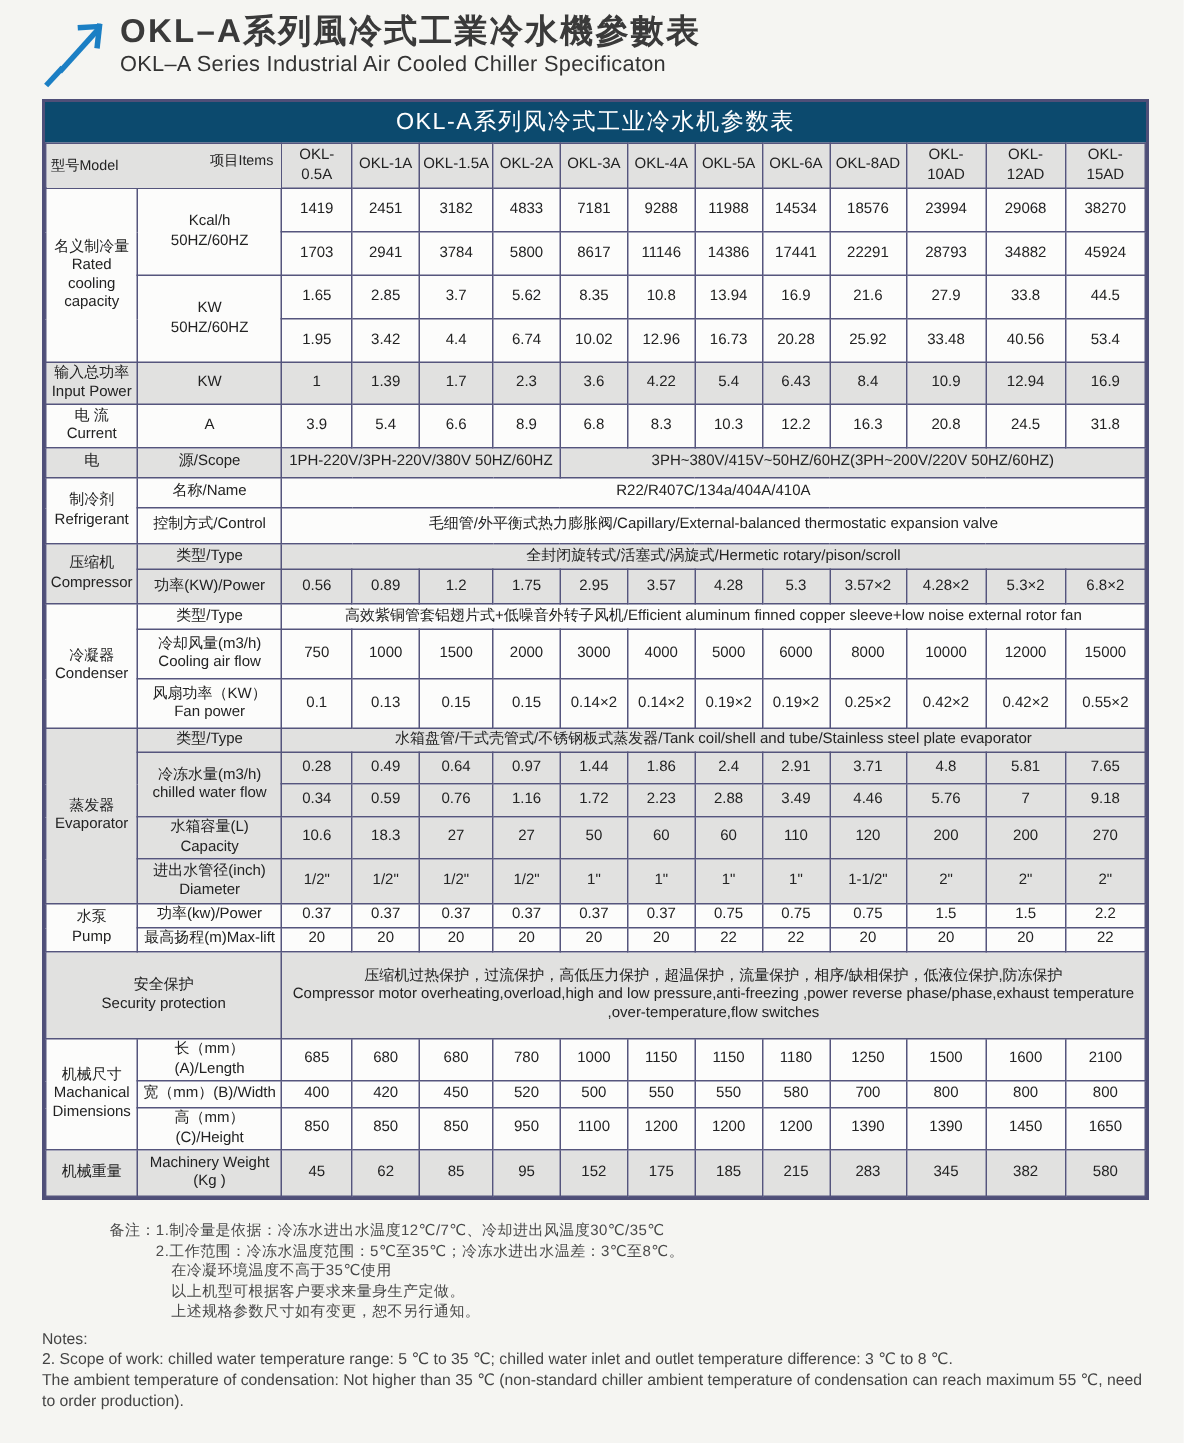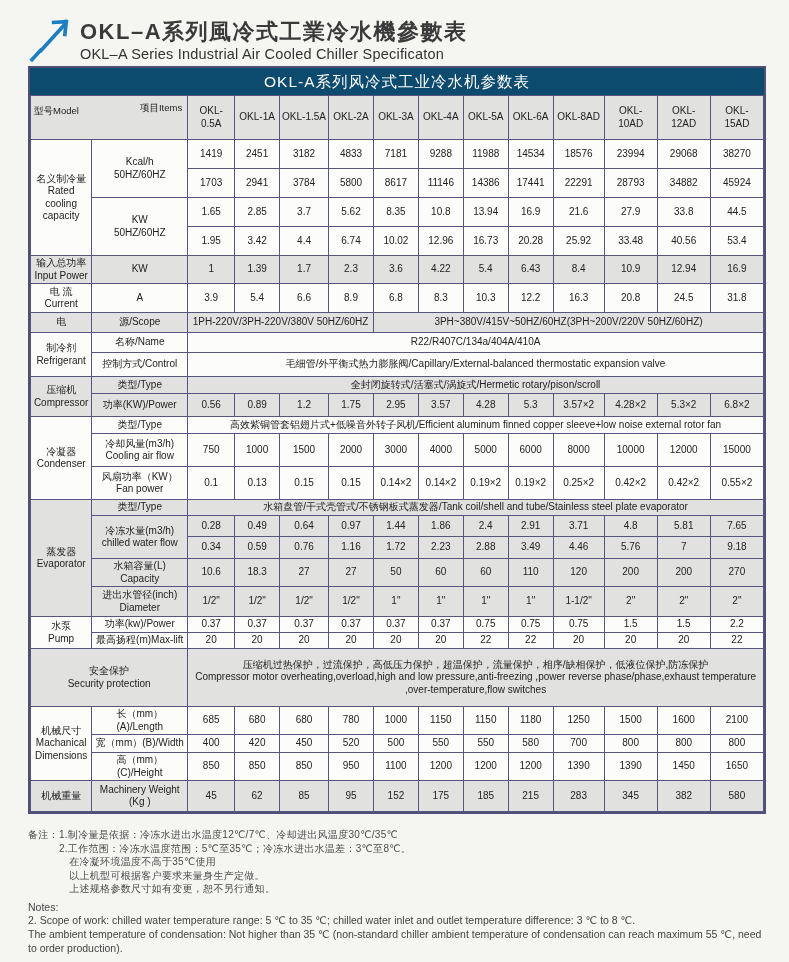--- a/index.html
+++ b/index.html
@@ -6,21 +6,21 @@
   body{
     width:789px;height:962px;
     background:#f5f5f2;
     font-family:"Liberation Sans","DejaVu Sans",sans-serif;
     color:#333;
     overflow:hidden;
   }
   .page{padding:8px 26px 0 28px;}
 
   
-  .masthead{display:flex;align-items:flex-end;gap:8px;height:56px;}
+  .masthead{display:flex;align-items:flex-start;gap:8px;height:56px;}
   .logo{flex:0 0 auto;margin-top:2px;}
   .t-zh{font-size:22px;font-weight:bold;color:#3a3a3a;letter-spacing:1.5px;line-height:26px;}
   .t-en{font-size:14.5px;font-weight:500;color:#333;letter-spacing:0.2px;line-height:19px;}
 
   
   .table-wrap{width:734px;margin-top:2px;border:2px solid #4f4f78;background:#fbfbfa;}
   .table-title{
     height:27px;line-height:27px;background:#0c4a6e;color:#ffffff;
     text-align:center;font-size:15.5px;letter-spacing:1px;font-weight:500;
   }
@@ -48,21 +48,21 @@
     background-image:linear-gradient(to bottom right,
       transparent calc(50% - 0.7px), #55557d calc(50% - 0.7px),
       #55557d calc(50% + 0.7px), transparent calc(50% + 0.7px));
   }
   .corner-model{position:absolute;left:3px;top:9px;font-size:9.5px;}
   .corner-items{position:absolute;right:5px;top:6px;font-size:9.5px;}
 
   
   .notes{margin-top:14px;}
   .notes .note-line{white-space:pre-wrap;}
-  .notes-zh{font-size:10px;line-height:13.5px;color:#4a4a4a;letter-spacing:0.3px;}
+  .notes-zh{font-size:10px;line-height:13.5px;color:#4a4a4a;letter-spacing:0.3px;margin-left:45px;}
   .notes-en{margin-top:5px;font-size:10.5px;line-height:13.8px;color:#444;}
 </style>
 </head>
 <body>
 
 <div class="page">
 
   <header class="masthead">
     <svg class="logo" width="44" height="50" viewBox="0 0 48 54">
       <line x1="3" y1="51" x2="15" y2="38" stroke="#1b7fc4" stroke-width="4"></line>
@@ -89,21 +89,21 @@
         <col style="width:44px">
           <col style="width:44px">
           <col style="width:44px">
           <col style="width:44px">
         <col style="width:50px">
           <col style="width:52px">
           <col style="width:52px">
           <col style="width:52px">
       </colgroup>
       <tbody id="spec-body">
-          <tr class="shade" style="height: 44px;">
+          <tr class="shade" style="height: 30px;">
             <th colspan="2" class="corner">
               <span class="corner-model">型号Model</span>
               <span class="corner-items">项目Items</span>
             </th>
             <th class="model-h">OKL-0.5A</th>
             <th class="model-h">OKL-1A</th>
             <th class="model-h">OKL-1.5A</th>
             <th class="model-h">OKL-2A</th>
             <th class="model-h">OKL-3A</th>
             <th class="model-h">OKL-4A</th>

